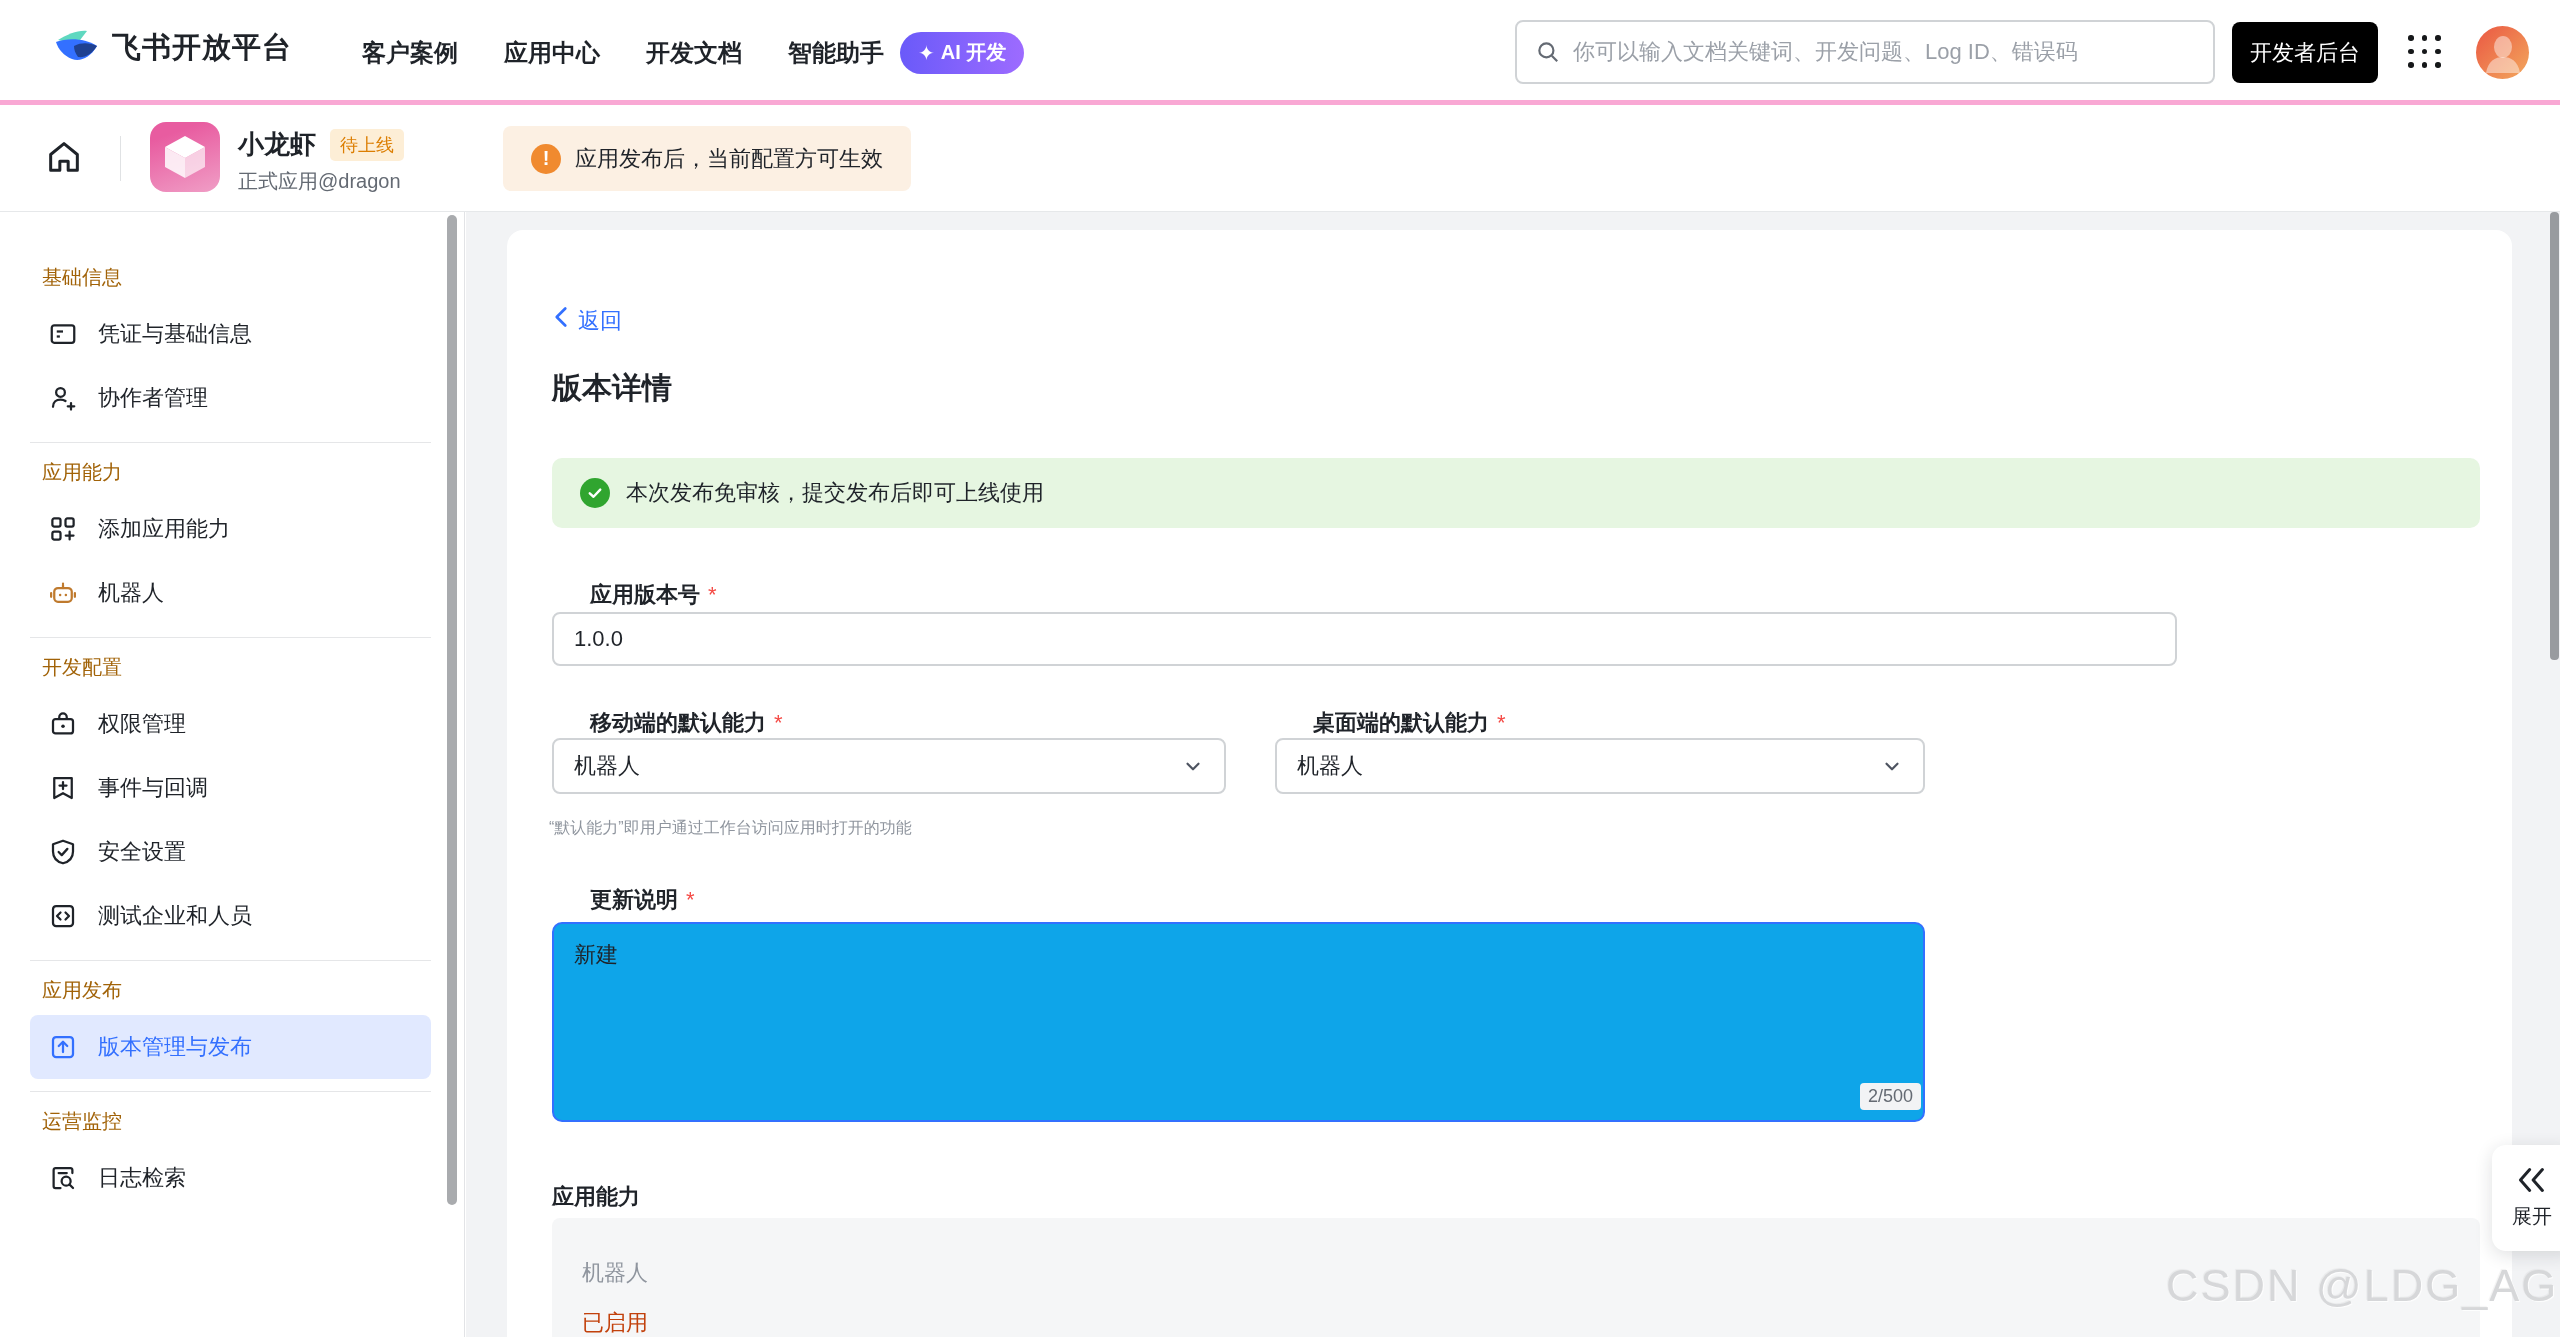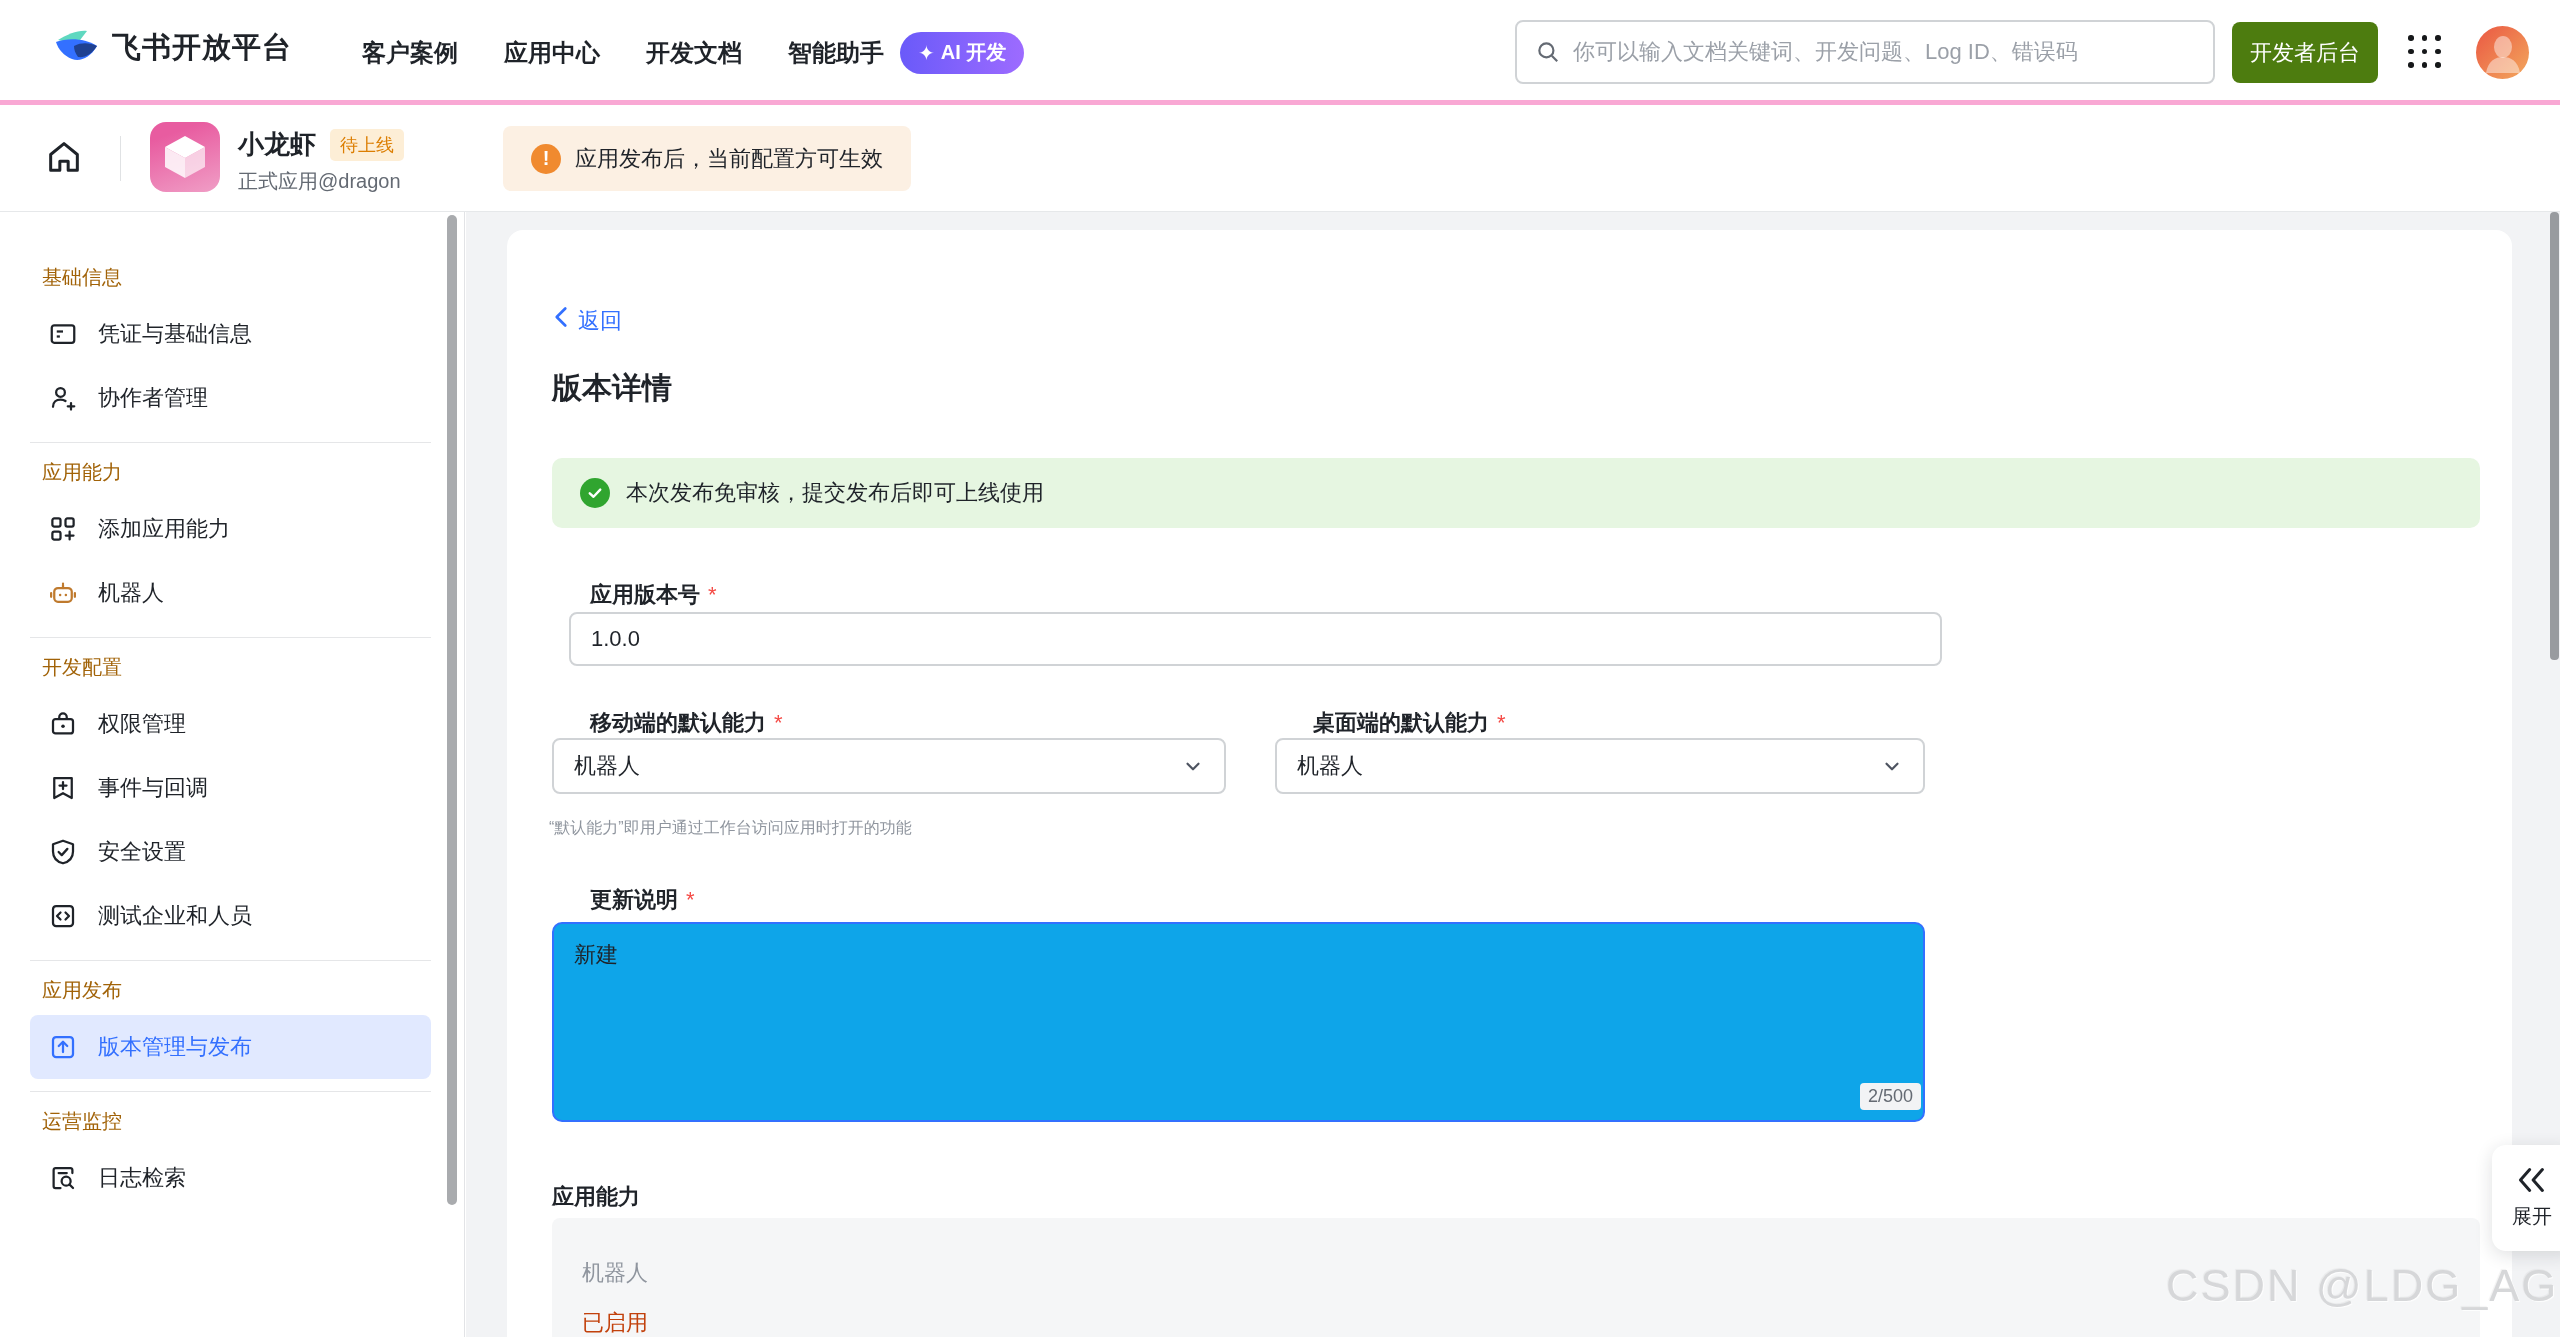--- a/index.html
+++ b/index.html
@@ -13,21 +13,21 @@
   .logo-text { font-size:29px; font-weight:700; letter-spacing:1px; }
   .nav-items { position:absolute; left:362px; top:0; height:105px; display:flex; align-items:center; gap:46px; }
   .nav-item { font-size:24px; font-weight:600; cursor:pointer; white-space:nowrap; }
   .ai-badge { display:inline-flex; align-items:center; gap:6px; margin-left:-30px; height:42px; padding:0 18px;
     border-radius:21px; background:linear-gradient(90deg,#6a5af9,#9d6bff); color:#fff; font-size:20px; font-weight:600; }
   .searchbox { position:absolute; left:1515px; top:20px; width:700px; height:64px; border:2px solid #d0d3d6; border-radius:8px;
     display:flex; align-items:center; padding:0 18px; gap:12px; background:#fff; }
   .searchbox input { border:none; outline:none; flex:1; font-size:22px; color:#1f2329; font-family:inherit; background:transparent; }
   .searchbox input::placeholder { color:#9finish???; }
   .searchbox input::placeholder { color:#9ba0a8; }
-  .console-btn { position:absolute; left:2232px; top:22px; width:146px; height:61px; background:#4d7c0f; color:#fff;
+  .console-btn { position:absolute; left:2232px; top:22px; width:146px; height:61px; background:#000000; color:#fff;
     font-size:22px; font-weight:500; border:none; border-radius:8px; display:flex; align-items:center; justify-content:center; cursor:pointer; }
   .grid-icon { position:absolute; left:2408px; top:35px; width:34px; height:34px; display:grid;
     grid-template-columns:repeat(3,1fr); gap:7px; }
   .grid-icon span { width:5.5px; height:5.5px; border-radius:50%; background:#16181a; }
   .avatar { position:absolute; left:2476px; top:26px; width:53px; height:53px; border-radius:50%;
     background:linear-gradient(135deg,#eb5f45 10%,#f2a45c 95%); overflow:hidden; }
   .avatar svg { position:absolute; left:10px; top:9px; }
 
   
   .appheader { position:absolute; left:0; top:105px; width:2560px; height:107px; background:#fff; border-bottom:1px solid #e6e8ea; z-index:20; }
@@ -62,22 +62,22 @@
   .back-link { position:absolute; left:45px; top:76px; display:flex; align-items:flex-start; gap:8px;
     color:#3370ff; font-size:22px; cursor:pointer; }
   .page-title { position:absolute; left:45px; top:138px; font-size:30px; font-weight:700; }
   .notice { position:absolute; left:45px; top:228px; width:1928px; height:70px; background:#e6f6e1; border-radius:10px;
     display:flex; align-items:center; padding:0 28px; gap:16px; }
   .notice-dot { width:30px; height:30px; border-radius:50%; background:#30a52f; display:flex; align-items:center; justify-content:center; }
   .notice-text { font-size:22px; }
 
   .field-label { position:absolute; font-size:22px; font-weight:600;margin-left:38px; }
   .req { color:#f54a45; margin-left:8px; font-weight:400; }
-  .text-input { position:absolute; left:45px; top:382px; width:1373px; height:54px; border:2px solid #d0d3d6; border-radius:8px;
-    font-size:22px; color:#1f2329; padding:0 20px; outline:none; font-family:inherit; background:#fff;margin-left:17px; }
+  .text-input { position:absolute; left:45px; top:382px; width:1625px; height:54px; border:2px solid #d0d3d6; border-radius:8px;
+    font-size:22px; color:#1f2329; padding:0 20px; outline:none; font-family:inherit; background:#fff; }
   .dropdown { position:absolute; top:508px; height:56px; border:2px solid #d0d3d6; border-radius:8px; background:#fff;
     display:flex; align-items:center; justify-content:space-between; padding:0 20px; font-size:22px; cursor:pointer; }
   .hint { position:absolute; left:42px; top:588px; font-size:16px; color:#8f959e; }
   .textarea { position:absolute; left:45px; top:692px; width:1373px; height:200px; border:2px solid #3370ff; border-radius:10px;
     background:#0ea5e9; padding:16px 20px; font-size:22px; }
   .char-counter { position:absolute; right:2px; bottom:10px; font-size:18px; color:#646a73; background:#f2f3f5;
     border-radius:4px; padding:3px 8px; }
   .cap-title { position:absolute; left:45px; top:952px; font-size:22px; font-weight:700; }
   .cap-card { position:absolute; left:45px; top:988px; width:1928px; height:160px; background:#f5f6f7; border-radius:8px; }
   .cap-name { position:absolute; left:30px; top:40px; font-size:22px; color:#8f959e; }

